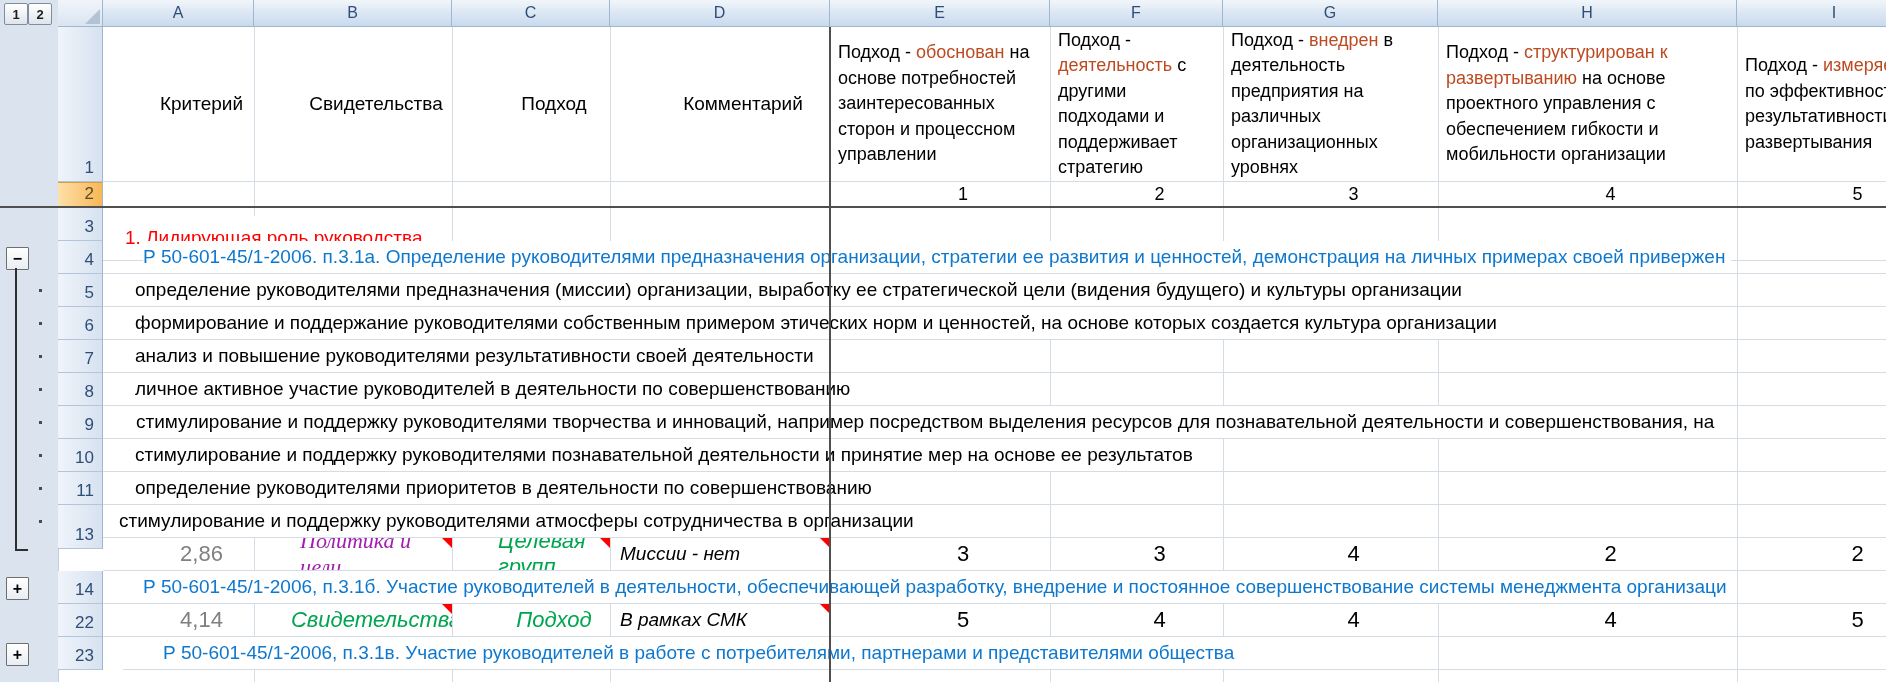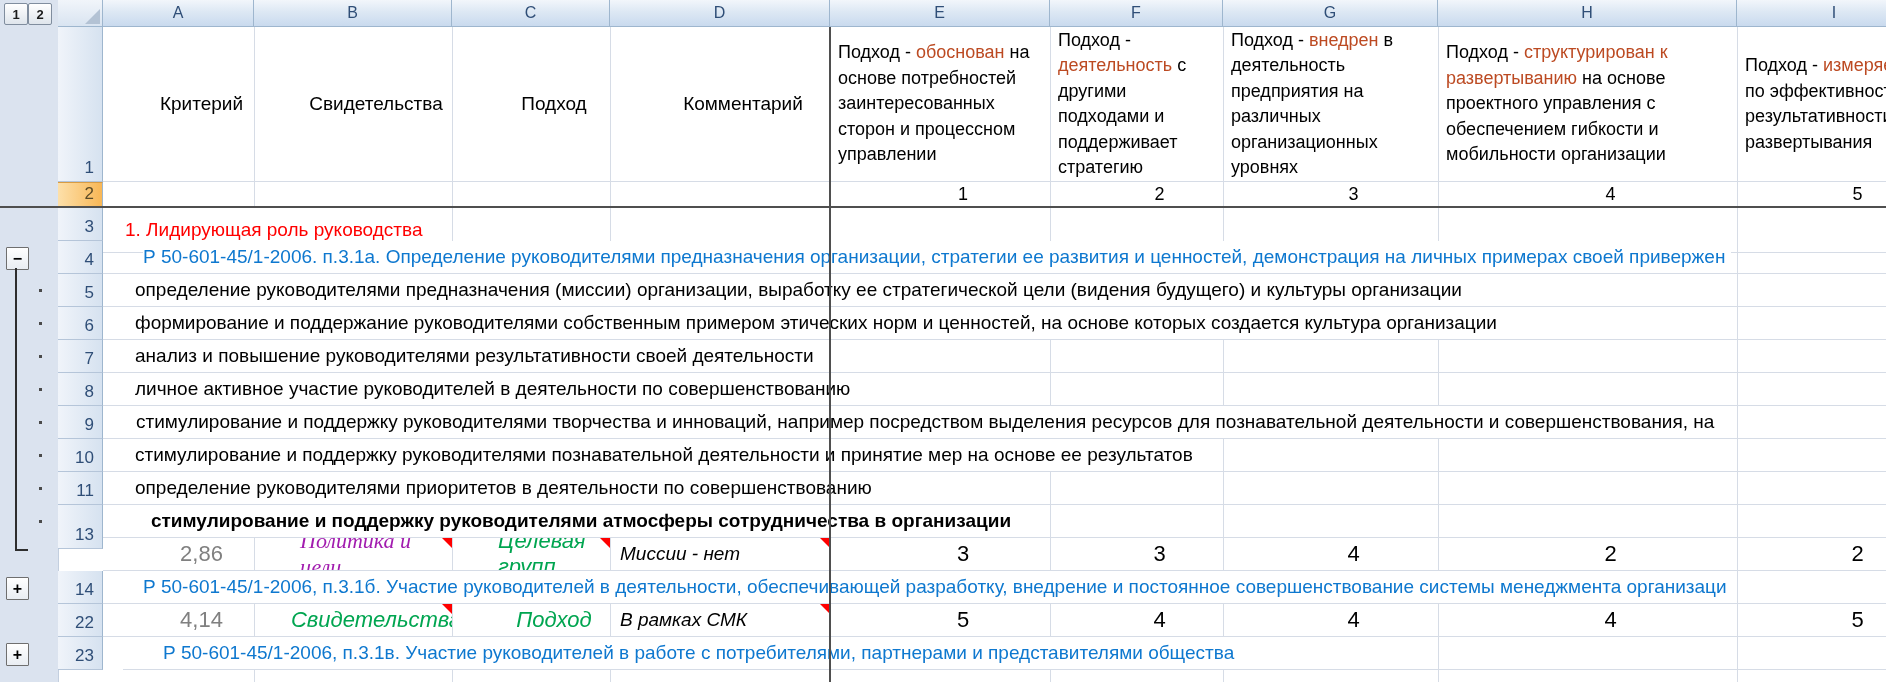--- a/index.html
+++ b/index.html
@@ -137,21 +137,21 @@
         <div class="cell " style="left: 0px; width: 151px;"></div>
         <div class="cell " style="left: 151px; width: 198px;"></div>
         <div class="cell " style="left: 349px; width: 158px;"></div>
         <div class="cell " style="left: 507px; width: 220px;"></div>
         <div class="cell numcell" style="left: 727px; width: 220px; font-size: 18px;">1</div>
         <div class="cell numcell" style="left: 947px; width: 173px; font-size: 18px;">2</div>
         <div class="cell numcell" style="left: 1120px; width: 215px; font-size: 18px;">3</div>
         <div class="cell numcell" style="left: 1335px; width: 299px; font-size: 18px;">4</div>
         <div class="cell numcell" style="left: 1634px; width: 195px; font-size: 18px;">5</div>
       </div>
-      <div class="row" style="top: 208px; height: 45px; z-index: 1;">
+      <div class="row" style="top: 216px; height: 45px; z-index: 1;">
         <div class="ovtext" style="left: 22px; color: rgb(255, 0, 0);">1. Лидирующая роль руководства</div>
       </div>
       <div class="row" style="top: 241px; height: 33px; z-index: 1;">
         <div class="ovtext" style="left: 40px; color: rgb(14, 120, 207);">Р 50-601-45/1-2006. п.3.1а. Определение руководителями предназначения организации, стратегии ее развития и ценностей, демонстрация на личных примерах своей привержен</div>
       </div>
       <div class="row" style="top: 274px; height: 33px; z-index: 1;">
         <div class="ovtext" style="left: 32px;">определение руководителями предназначения (миссии) организации, выработку ее стратегической цели (видения будущего) и культуры организации</div>
       </div>
       <div class="row" style="top: 307px; height: 33px; z-index: 1;">
         <div class="ovtext" style="left: 32px;">формирование и поддержание руководителями собственным примером этических норм и ценностей, на основе которых создается культура организации</div>
@@ -165,21 +165,21 @@
       <div class="row" style="top: 406px; height: 33px; z-index: 1;">
         <div class="ovtext" style="left: 33px;">стимулирование и поддержку руководителями творчества и инноваций, например посредством выделения ресурсов для познавательной деятельности и совершенствования, на</div>
       </div>
       <div class="row" style="top: 439px; height: 33px; z-index: 1;">
         <div class="ovtext" style="left: 32px;">стимулирование и поддержку руководителями познавательной деятельности и принятие мер на основе ее результатов</div>
       </div>
       <div class="row" style="top: 472px; height: 33px; z-index: 1;">
         <div class="ovtext" style="left: 32px;">определение руководителями приоритетов в деятельности по совершенствованию</div>
       </div>
       <div class="row" style="top: 505px; height: 33px; z-index: 1;">
-        <div class="ovtext" style="left: 48px; font-weight: bold;">стимулирование и поддержку руководителями атмосферы сотрудничества в организации</div>
+        <div class="ovtext" style="left: 16px;">стимулирование и поддержку руководителями атмосферы сотрудничества в организации</div>
       </div>
       <div class="row" style="top: 538px; height: 33px; z-index: 1;">
         <div class="cell numcell" style="left: 0px; width: 151px; color: rgb(128, 128, 128);">2,86</div>
         <div class="cell numcell italic" style="left: 151px; width: 198px; color: #a21caf; font-family: Liberation Serif, serif;">Политика и цели</div>
         <div class="cell numcell italic" style="left: 349px; width: 158px; color: rgb(0, 165, 80);">Целевая групп</div>
         <div class="cell italic" style="left: 507px; width: 220px; padding-left: 10px; font-size: 19px;">Миссии - нет</div>
         <div class="cell numcell" style="left: 727px; width: 220px;">3</div>
         <div class="cell numcell" style="left: 947px; width: 173px;">3</div>
         <div class="cell numcell" style="left: 1120px; width: 215px;">4</div>
         <div class="cell numcell" style="left: 1335px; width: 299px;">2</div>

